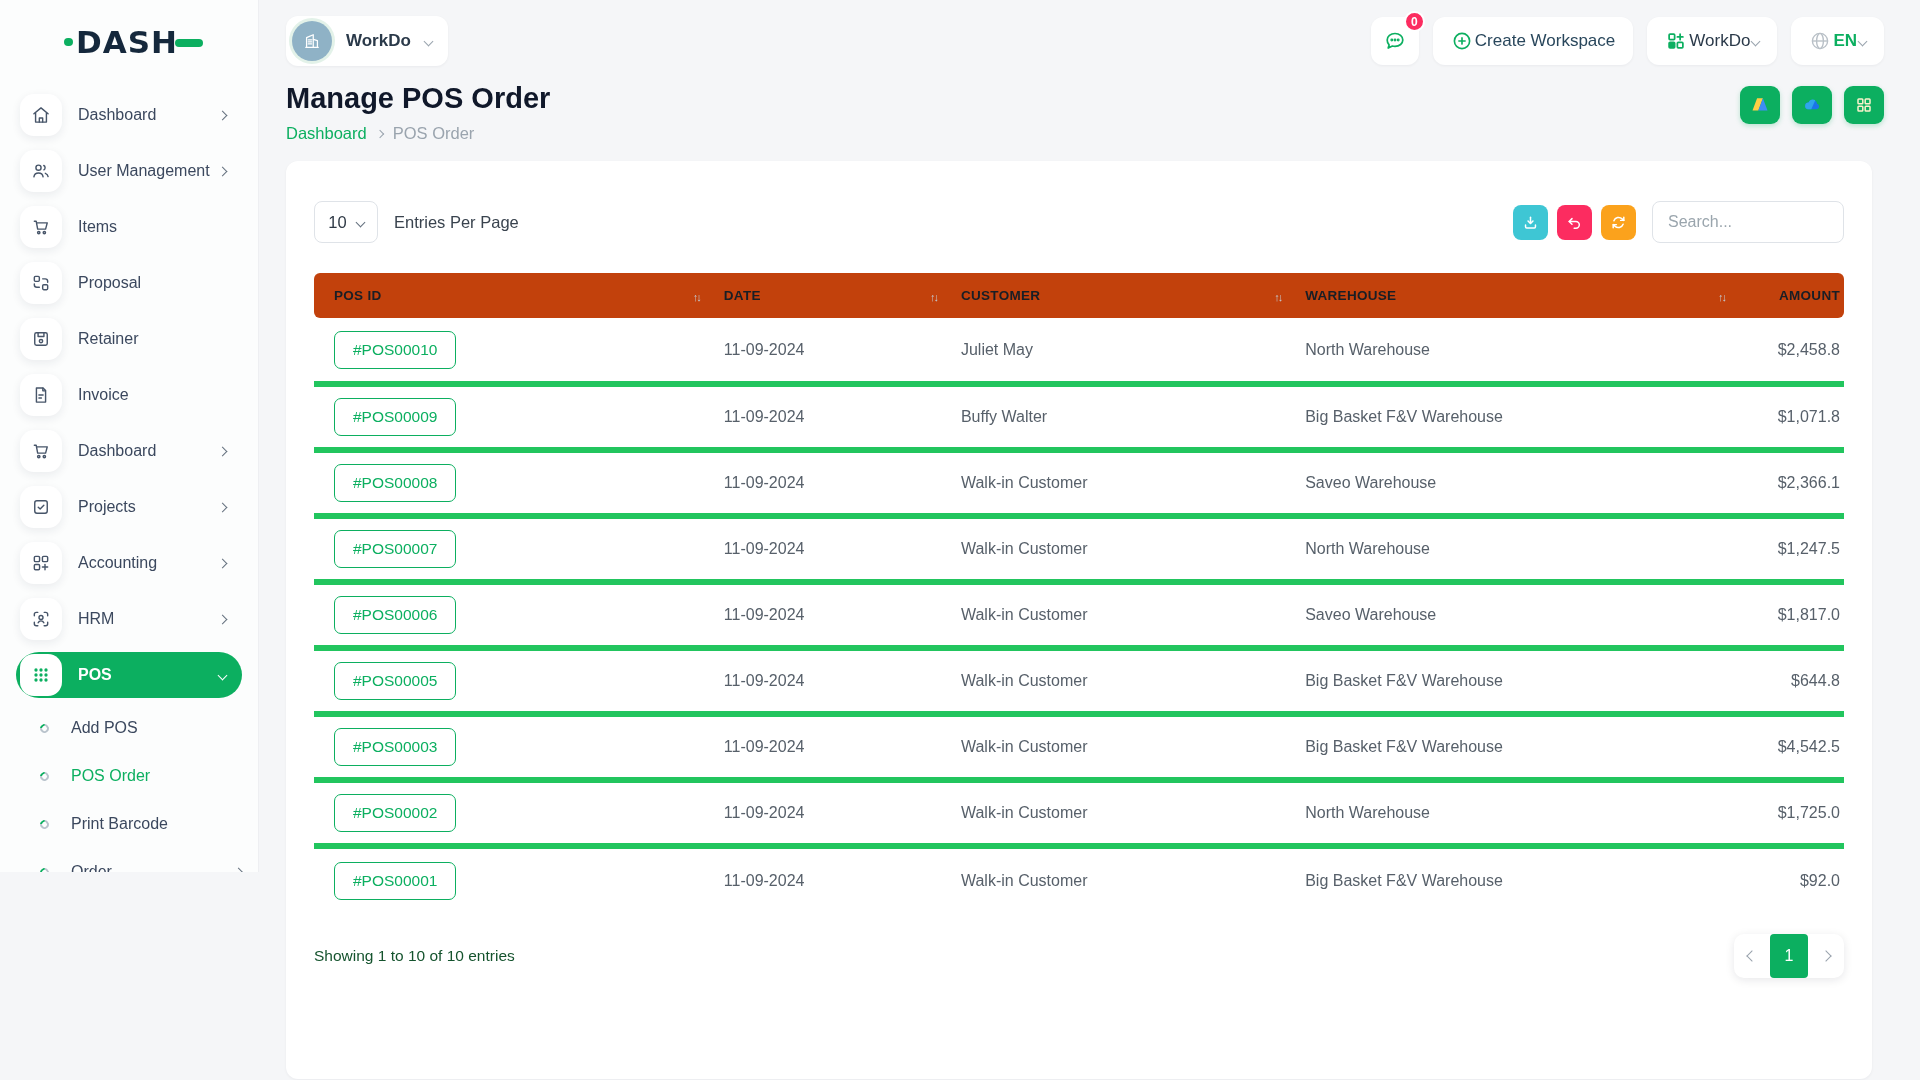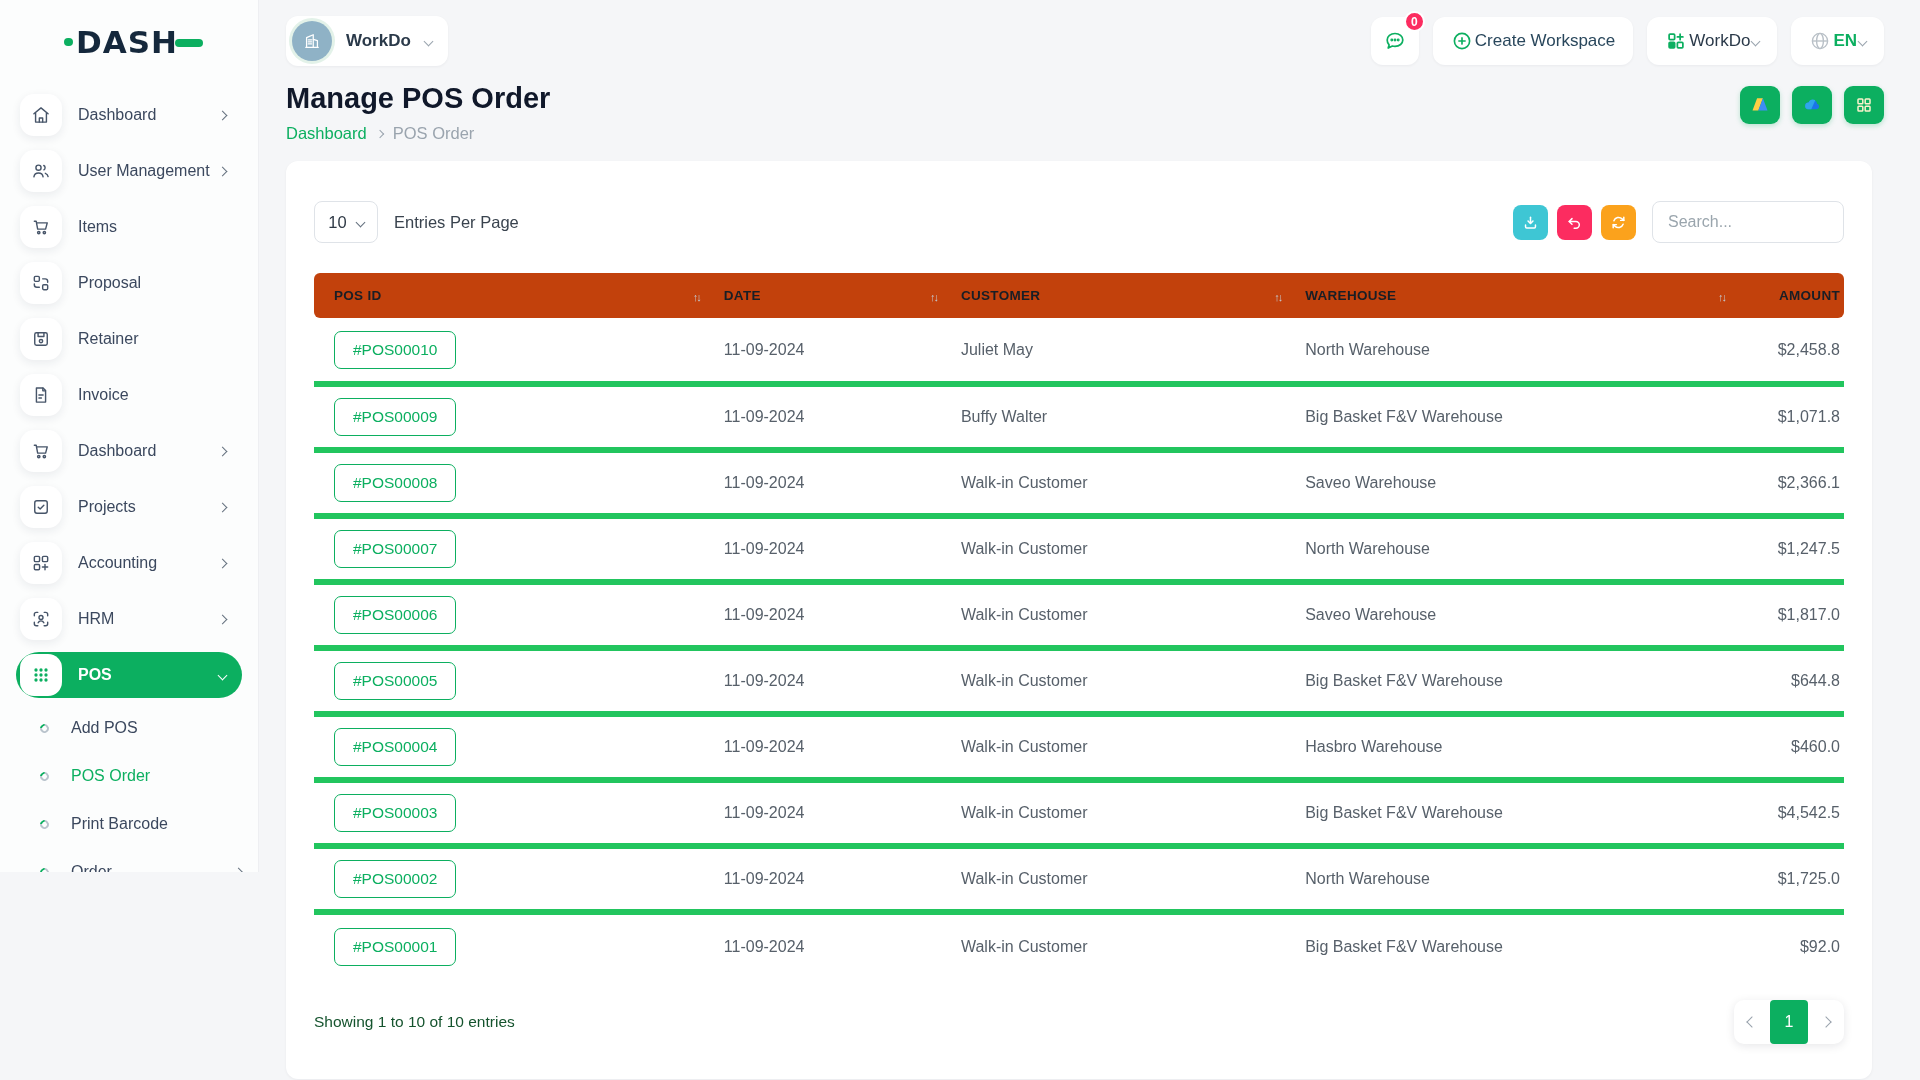--- a/index.html
+++ b/index.html
@@ -547,27 +547,20 @@
           <td class="td-amount">$1,817.0</td>
         </tr>
         <tr>
           <td><span class="pos-badge">#POS00005</span></td>
           <td>11-09-2024</td>
           <td>Walk-in Customer</td>
           <td>Big Basket F&amp;V Warehouse</td>
           <td class="td-amount">$644.8</td>
         </tr>
         <tr>
-          <td><span class="pos-badge">#POS00004</span></td>
-          <td>11-09-2024</td>
-          <td>Walk-in Customer</td>
-          <td>Hasbro Warehouse</td>
-          <td class="td-amount">$460.0</td>
-        </tr>
-        <tr>
           <td><span class="pos-badge">#POS00003</span></td>
           <td>11-09-2024</td>
           <td>Walk-in Customer</td>
           <td>Big Basket F&amp;V Warehouse</td>
           <td class="td-amount">$4,542.5</td>
         </tr>
         <tr>
           <td><span class="pos-badge">#POS00002</span></td>
           <td>11-09-2024</td>
           <td>Walk-in Customer</td>

